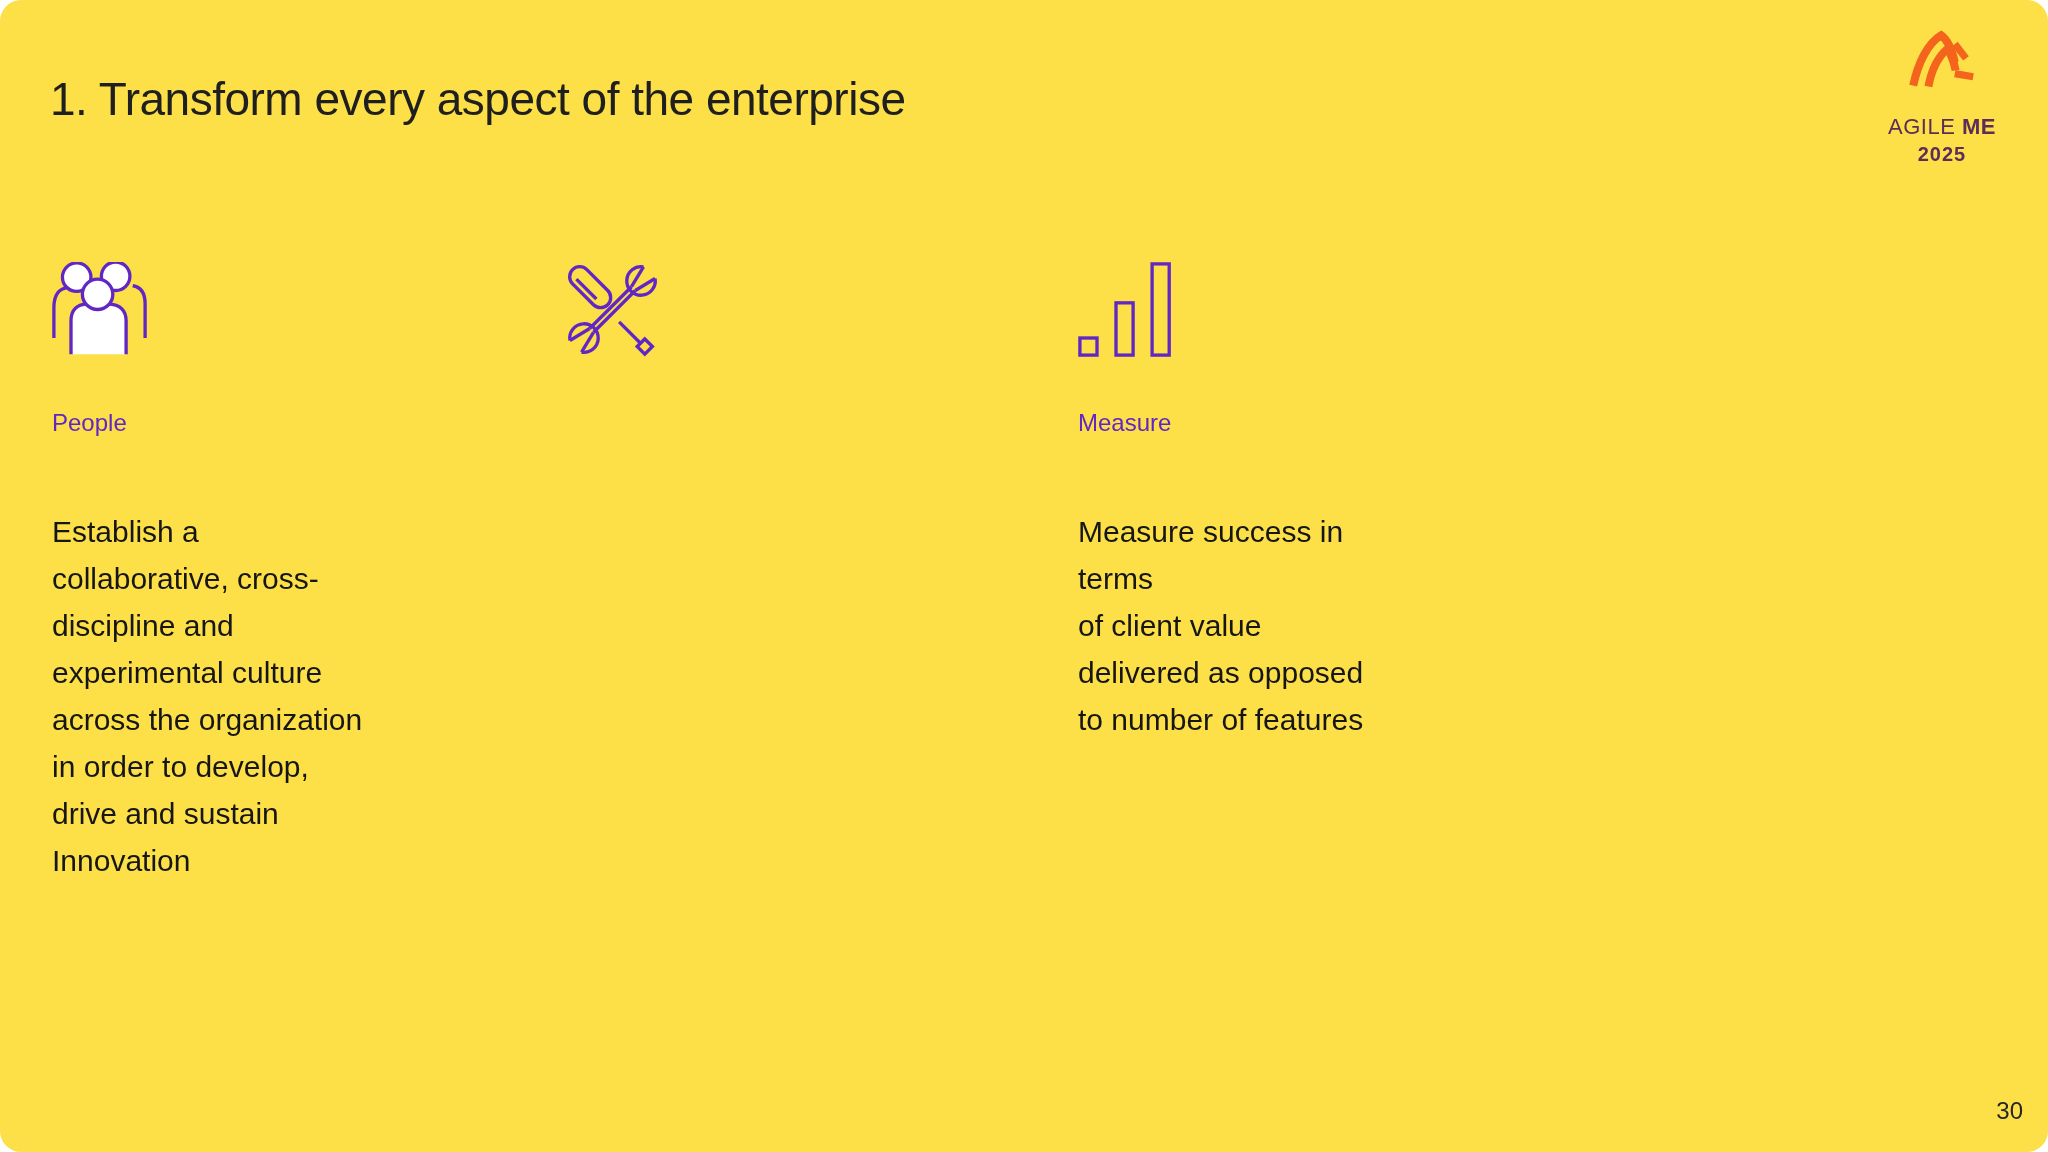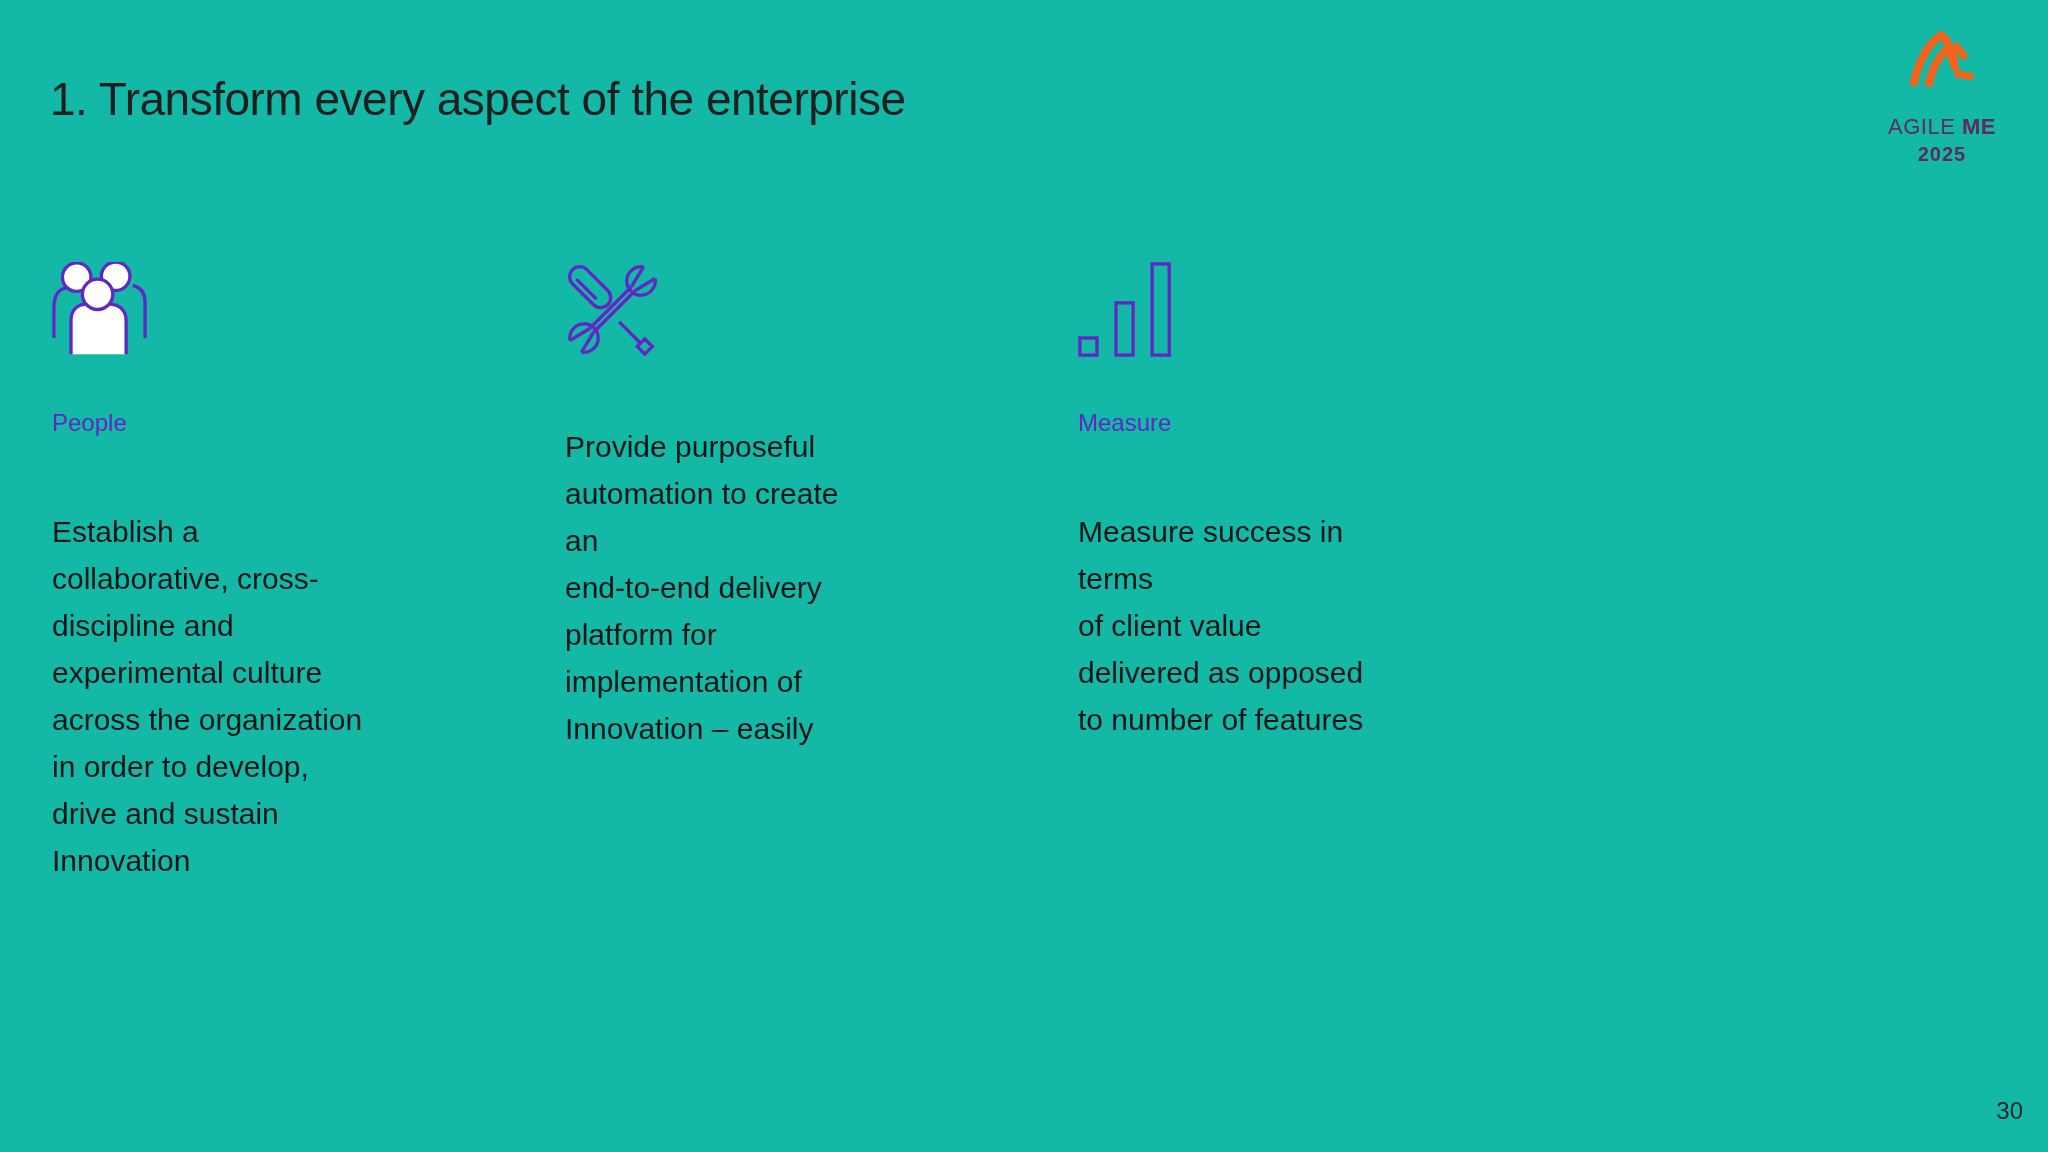--- a/index.html
+++ b/index.html
@@ -5,21 +5,22 @@
   * { margin: 0; padding: 0; box-sizing: border-box; }
   html, body {
     width: 2048px; height: 1152px;
     background: #ffffff;
     font-family: "Liberation Sans", "DejaVu Sans", sans-serif;
     overflow: hidden;
     position: relative;
   }
   .slide {
     position: absolute; inset: 0;
-    background: #14b8a6;
+    background: #fde047;
+    border-radius: 21px;
   }
   .slide-title {
     position: absolute;
     left: 50px; top: 72px;
     font-size: 46px;
     font-weight: 400;
     letter-spacing: -0.5px;
     color: #1f1f1f;
   }
   .logo {
@@ -136,27 +137,20 @@
             <path d="M74,30 L30,74"></path>
             <path d="M82.6,5.2 A15,15 0 1 0 94.8,17.4"></path>
             <path d="M70,26 L82.6,5.2"></path>
             <path d="M74,30 L94.8,17.4"></path>
             <path d="M17.4,94.8 A15,15 0 1 0 5.2,82.6"></path>
             <path d="M30,74 L17.4,94.8"></path>
             <path d="M26,70 L5.2,82.6"></path>
           </g>
         </svg>
       </div>
-      <div class="col-body">Provide purposeful
-automation to create
-an
-end-to-end delivery
-platform for
-implementation of
-Innovation – easily</div>
     </div>
 
     <div class="col">
       <div class="icon-box">
         <svg viewBox="0 0 100 100">
           <g class="oicon">
             <rect x="2" y="80" width="18" height="18"></rect>
             <rect x="40" y="43" width="18" height="55"></rect>
             <rect x="78" y="2" width="18" height="96"></rect>
           </g>

